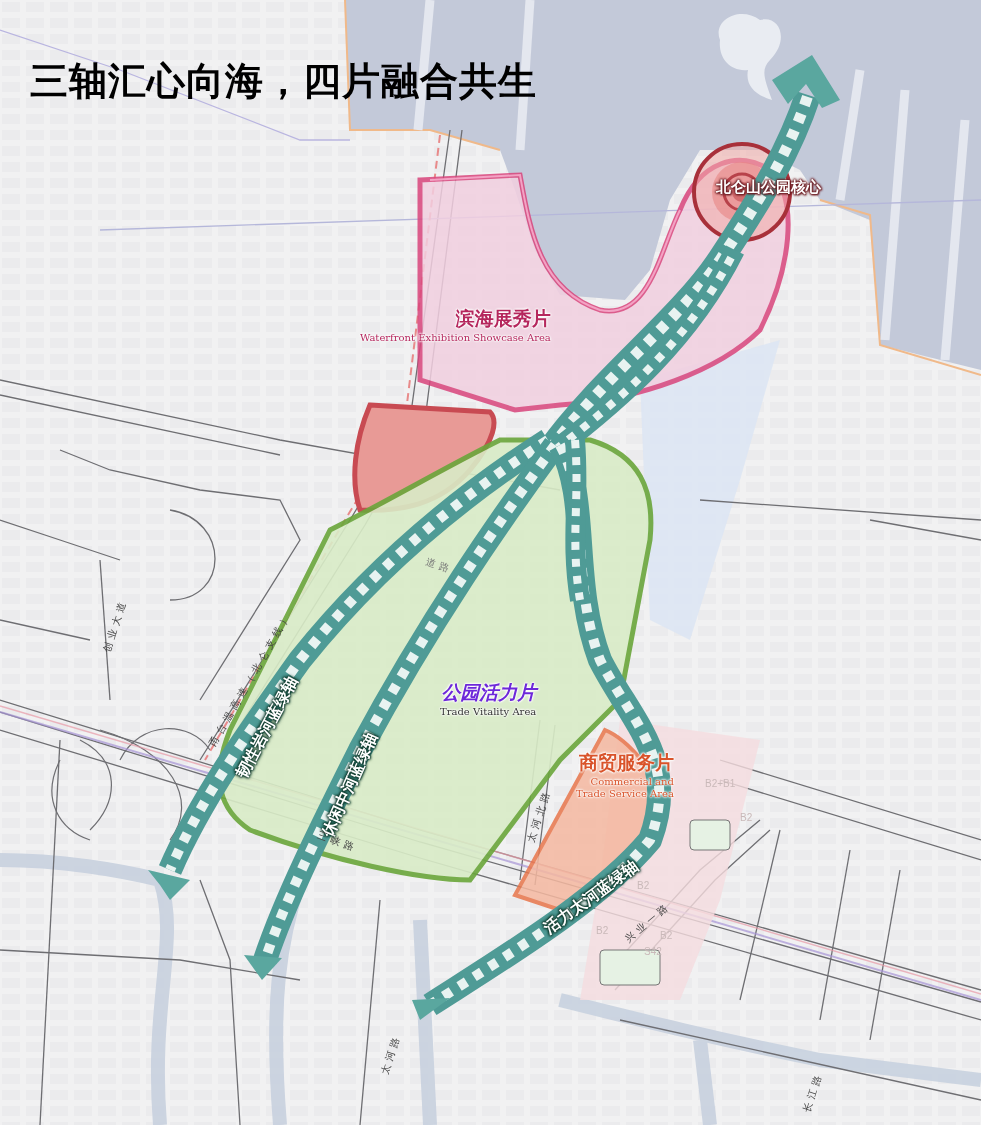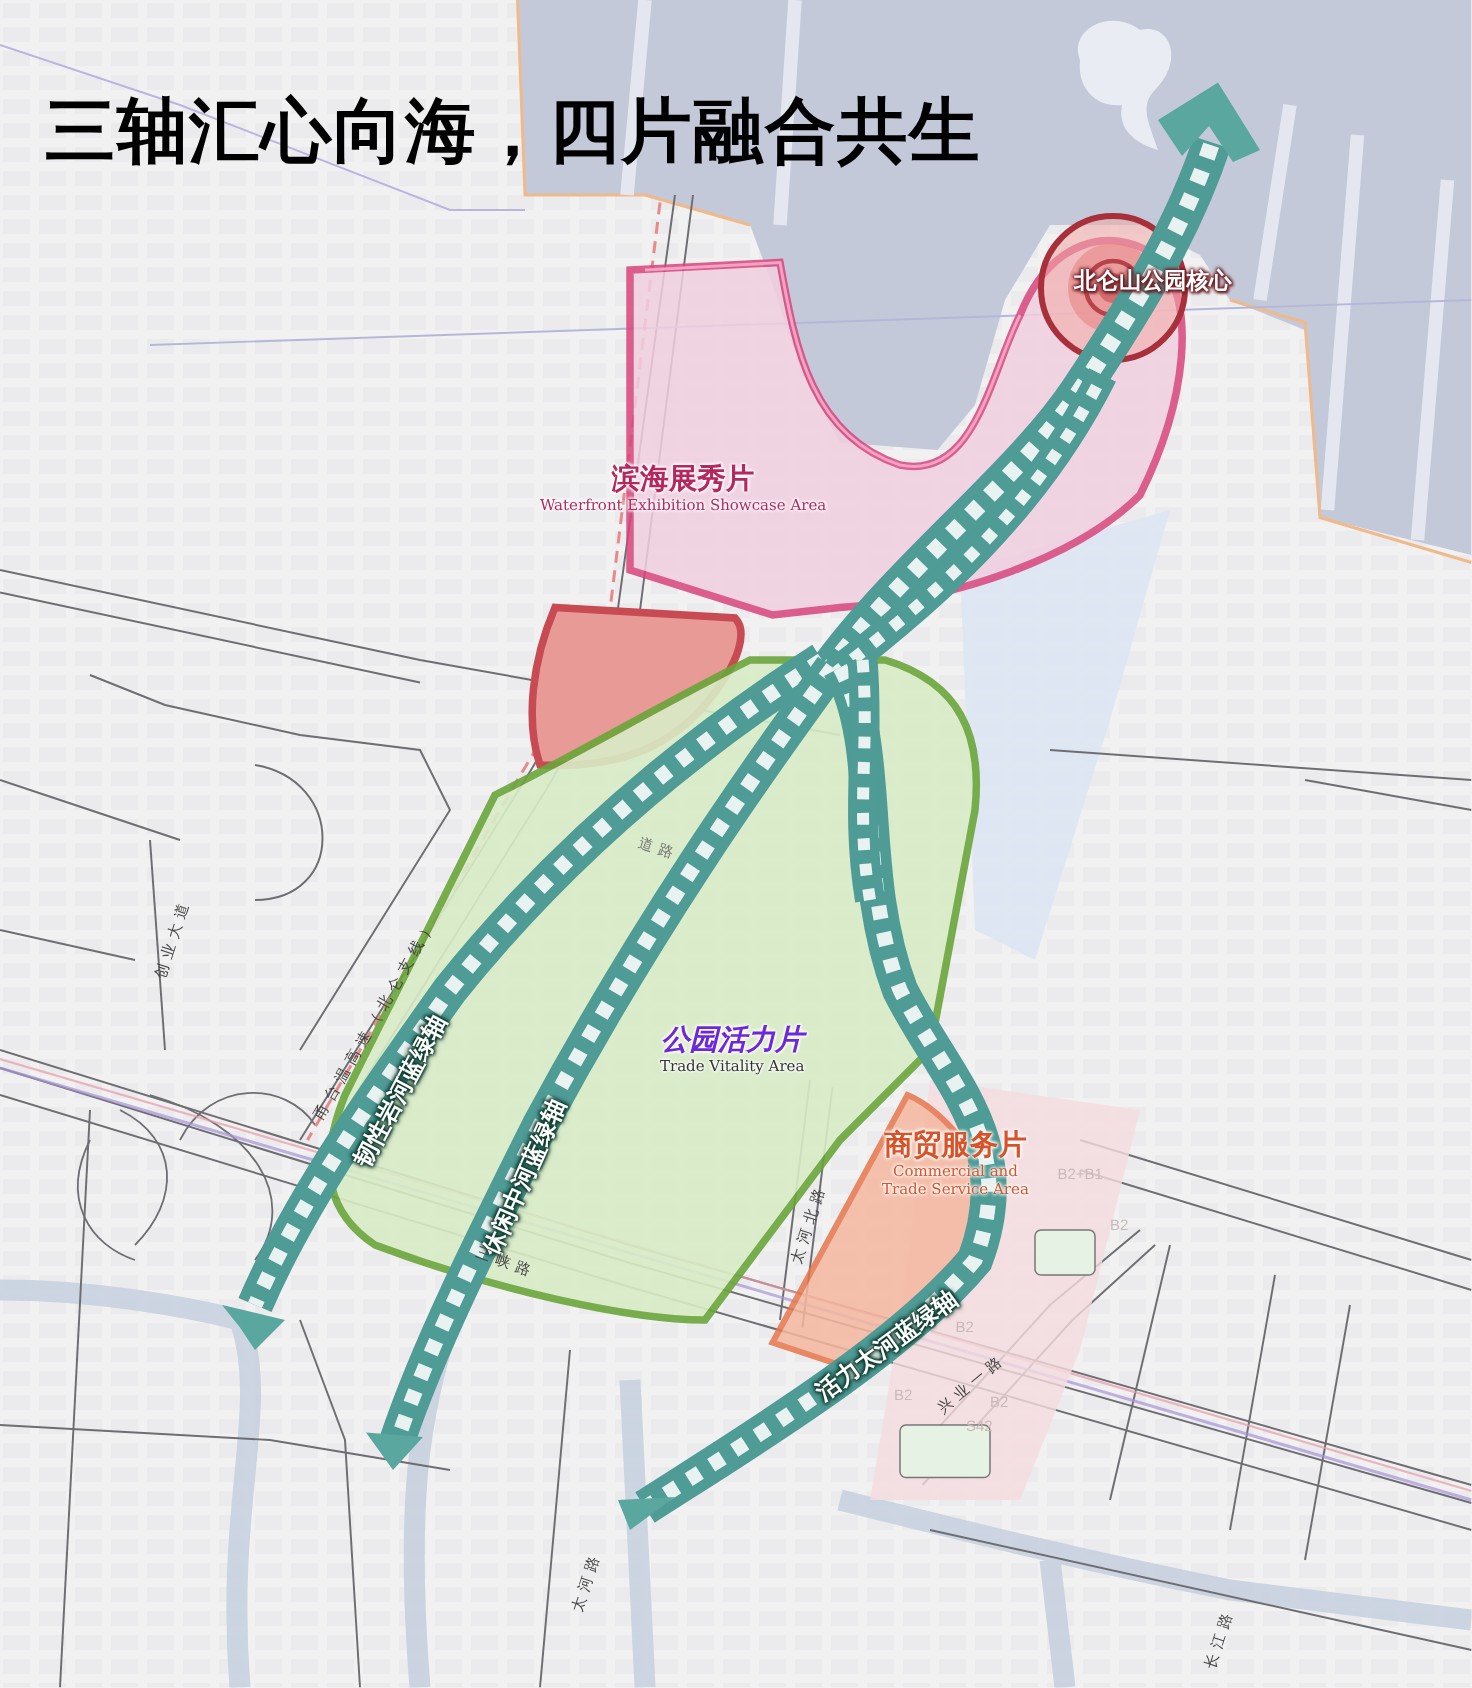--- a/index.html
+++ b/index.html
@@ -3,25 +3,25 @@
 <meta charset="utf-8">
 <style>
   html, body { margin: 0; padding: 0; }
   body { width: 981px; height: 1125px; overflow: hidden; background: #f3f3f4; font-family: "DejaVu Sans", sans-serif; }
   #map { position: relative; width: 981px; height: 1125px; }
   svg.base { position: absolute; left: 0; top: 0; }
   .label { position: absolute; text-align: center; white-space: nowrap; }
   .title {
     position: absolute; left: 30px; top: 56px;
     font-family: "DejaVu Sans", sans-serif; font-weight: bold;
-    font-size: 47px; color: #000; letter-spacing: 1px;
+    font-size: 38px; color: #000; letter-spacing: 1px;
   }
   .zone-cn { font-family: "DejaVu Serif", serif; font-weight: bold; font-size: 19px; }
   .zone-en { font-family: "DejaVu Serif", serif; font-weight: normal; font-size: 10px; line-height: 12px; }
-  .halo { text-shadow: 0 0 2px #fff, 0 0 2px #fff, 0 0 3px #fff, 0 0 3px #fff; }
+  .halo { text-shadow: 0 0 2px #fff, 0 0 2px #fff, 0 0 3px #fff, 0 0 3px #fff; text-align: right; }
   .core-label {
     position: absolute; left: 672px; top: 178px;
     font-family: "DejaVu Sans", sans-serif; font-weight: bold; font-size: 15px; color: #fff;
     text-shadow: 0 0 2px #6e1e24, 0 0 2px #6e1e24, 0 0 3px #6e1e24, 0 0 3px #6e1e24, 1px 1px 2px #6e1e24;
     padding-left: 44px;
   }
   .axis-label {
     position: absolute; font-family: "DejaVu Sans", sans-serif; font-weight: bold; font-size: 16px;
     color: #fff; white-space: nowrap; transform-origin: 0 0;
     text-shadow: 0 0 2px #0e3a2c, 0 0 2px #0e3a2c, 0 0 3px #0e3a2c, 0 0 3px #0e3a2c, 0 0 4px #0e3a2c;
@@ -171,21 +171,21 @@
   <div class="zone-cn" style="color:#b5275d;">滨海展秀片</div>
   <div class="zone-en" style="color:#b5275d;">Waterfront Exhibition Showcase Area</div>
 </div>
 
 
 <div class="label halo" style="left:440px; top:680px;">
   <div class="zone-cn" style="color:#6d28d9;font-style:italic;">公园活力片</div>
   <div class="zone-en" style="color:#333;">Trade Vitality Area</div>
 </div>
 
-<div class="label halo" style="left:576px; top:750px;margin-left:12px;">
+<div class="label halo" style="left:576px; top:750px;">
   <div class="zone-cn" style="color:#d9532a;">商贸服务片</div>
   <div class="zone-en" style="color:#d9532a;">Commercial and</div>
   <div class="zone-en" style="color:#d9532a;">Trade Service Area</div>
 </div>
 
 <div class="axis-label" style="left:232px; top:772px; transform: rotate(-62deg);">韧性岩河蓝绿轴</div>
 <div class="axis-label" style="left:318px; top:832px; transform: rotate(-66deg);">休闲中河蓝绿轴</div>
 <div class="axis-label" style="left:540px; top:922px; transform: rotate(-36deg);">活力太河蓝绿轴</div>
 
 <div class="road" style="left:100px; top:650px; transform: rotate(-72deg);">创业大道</div>

